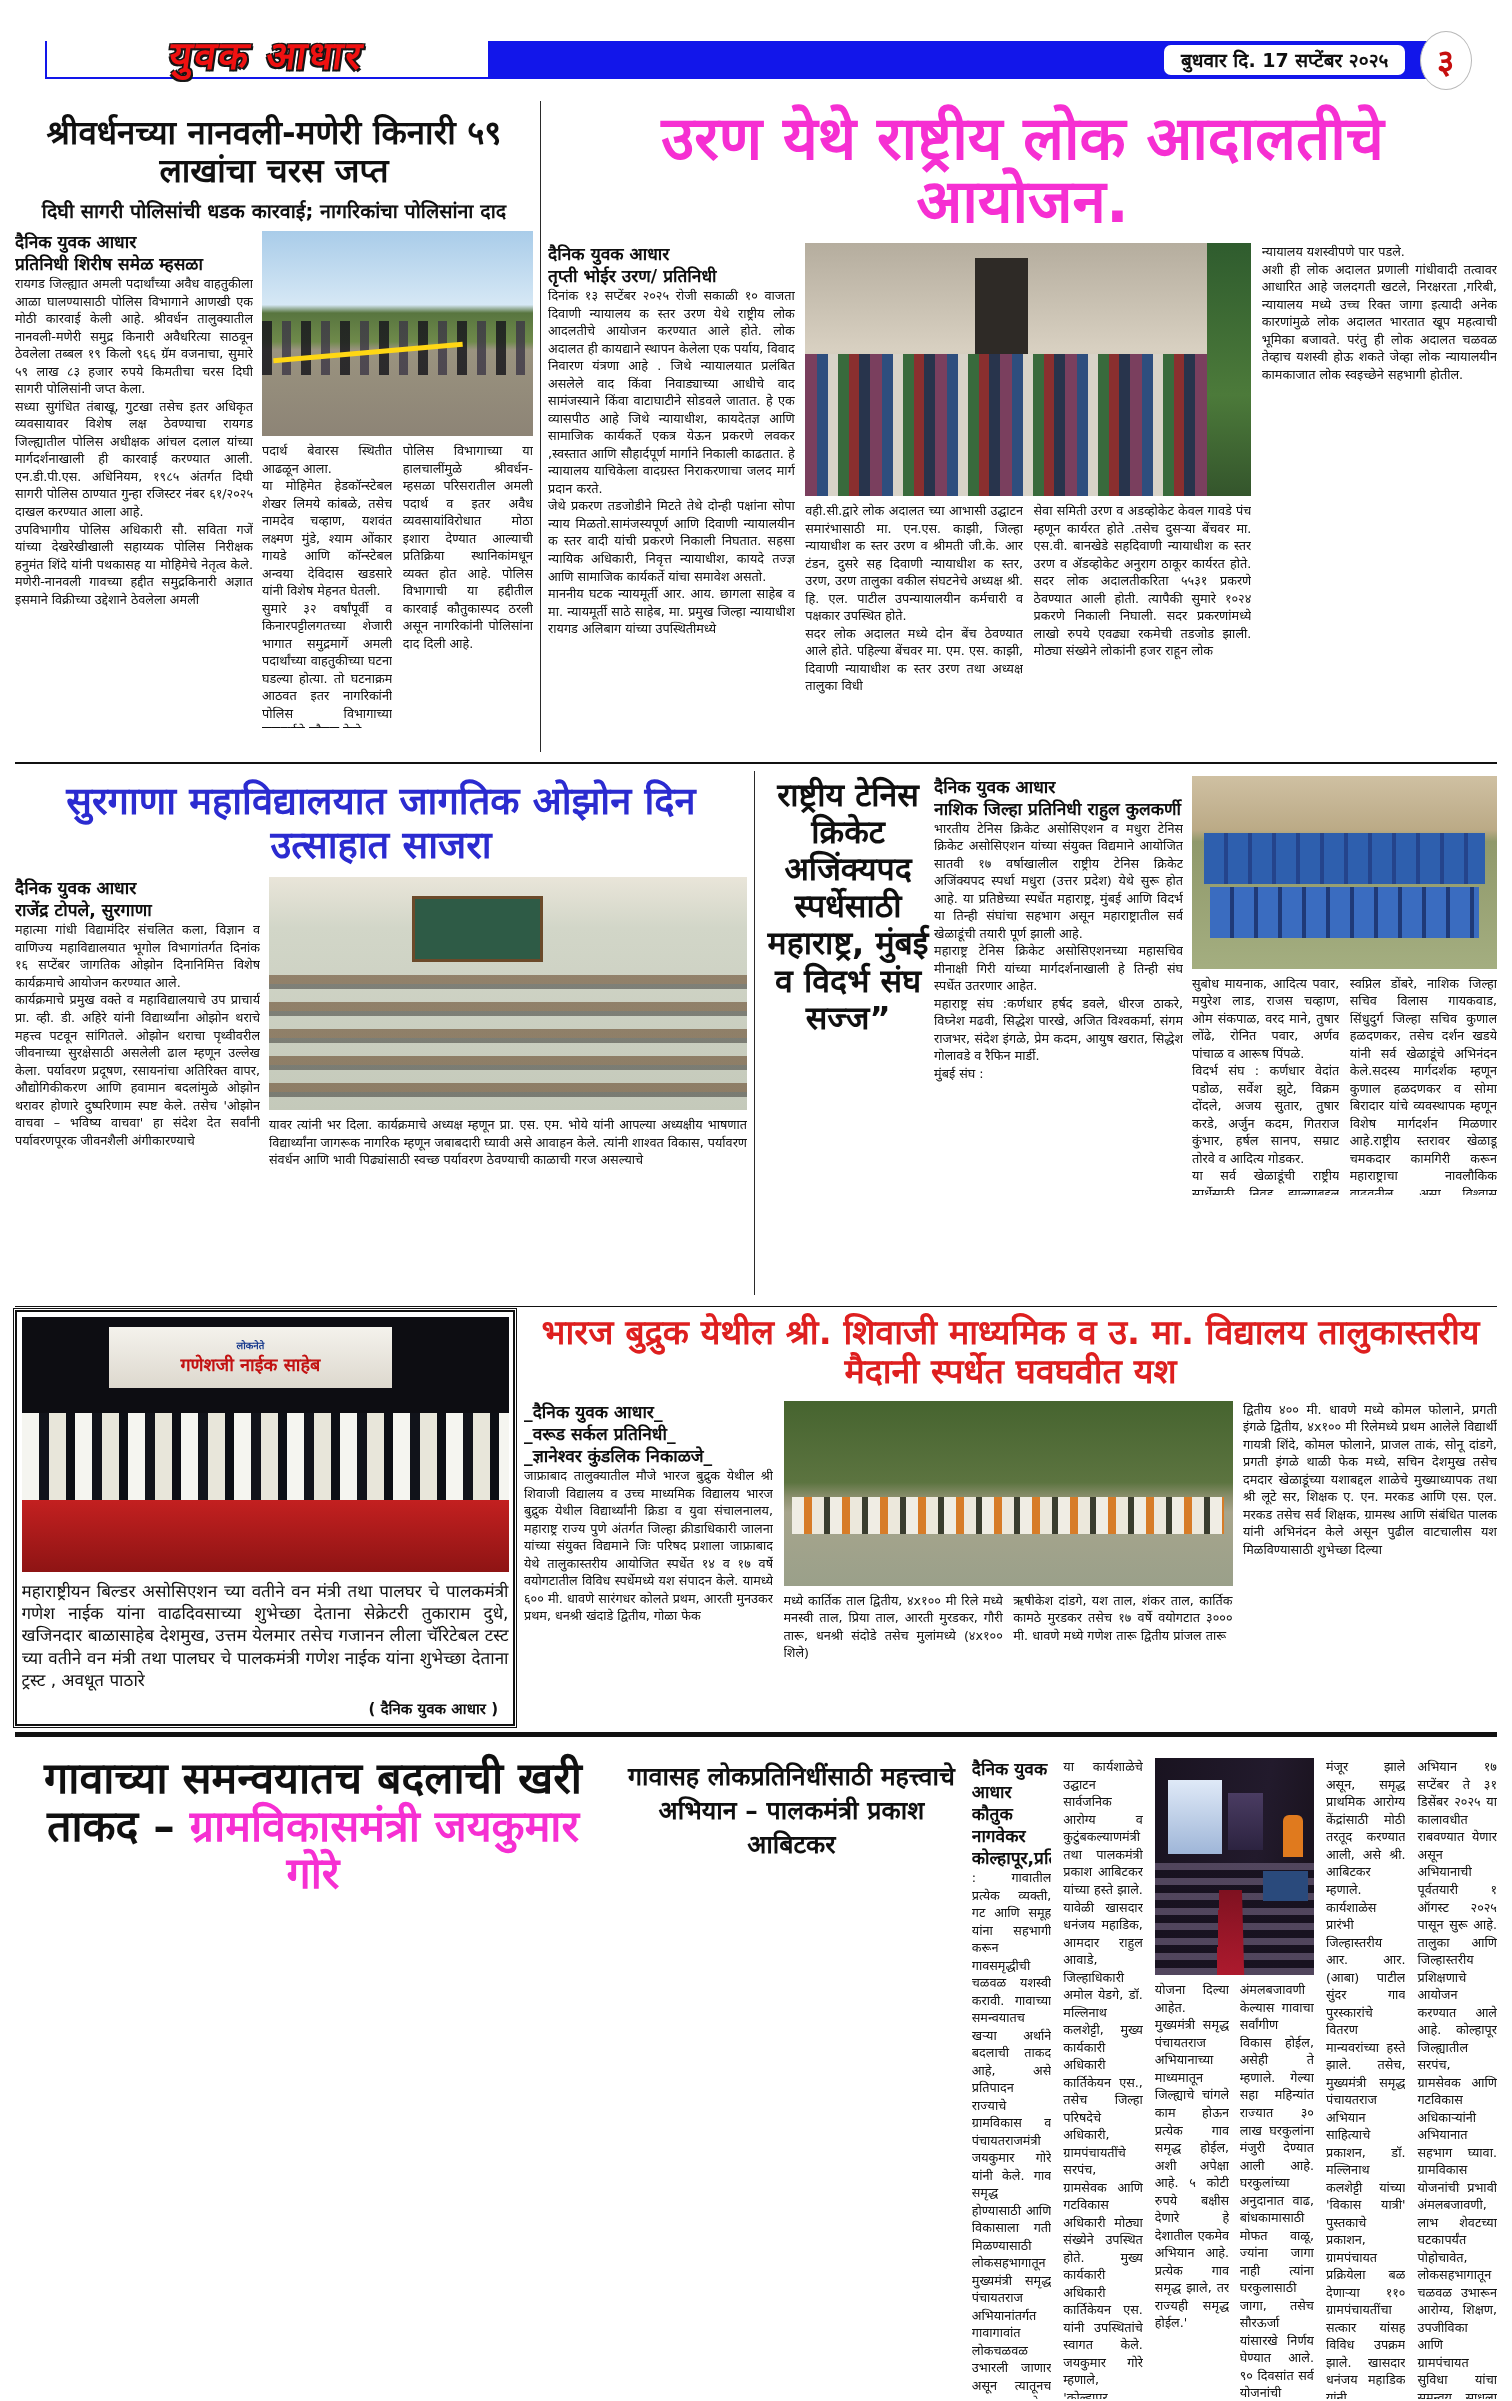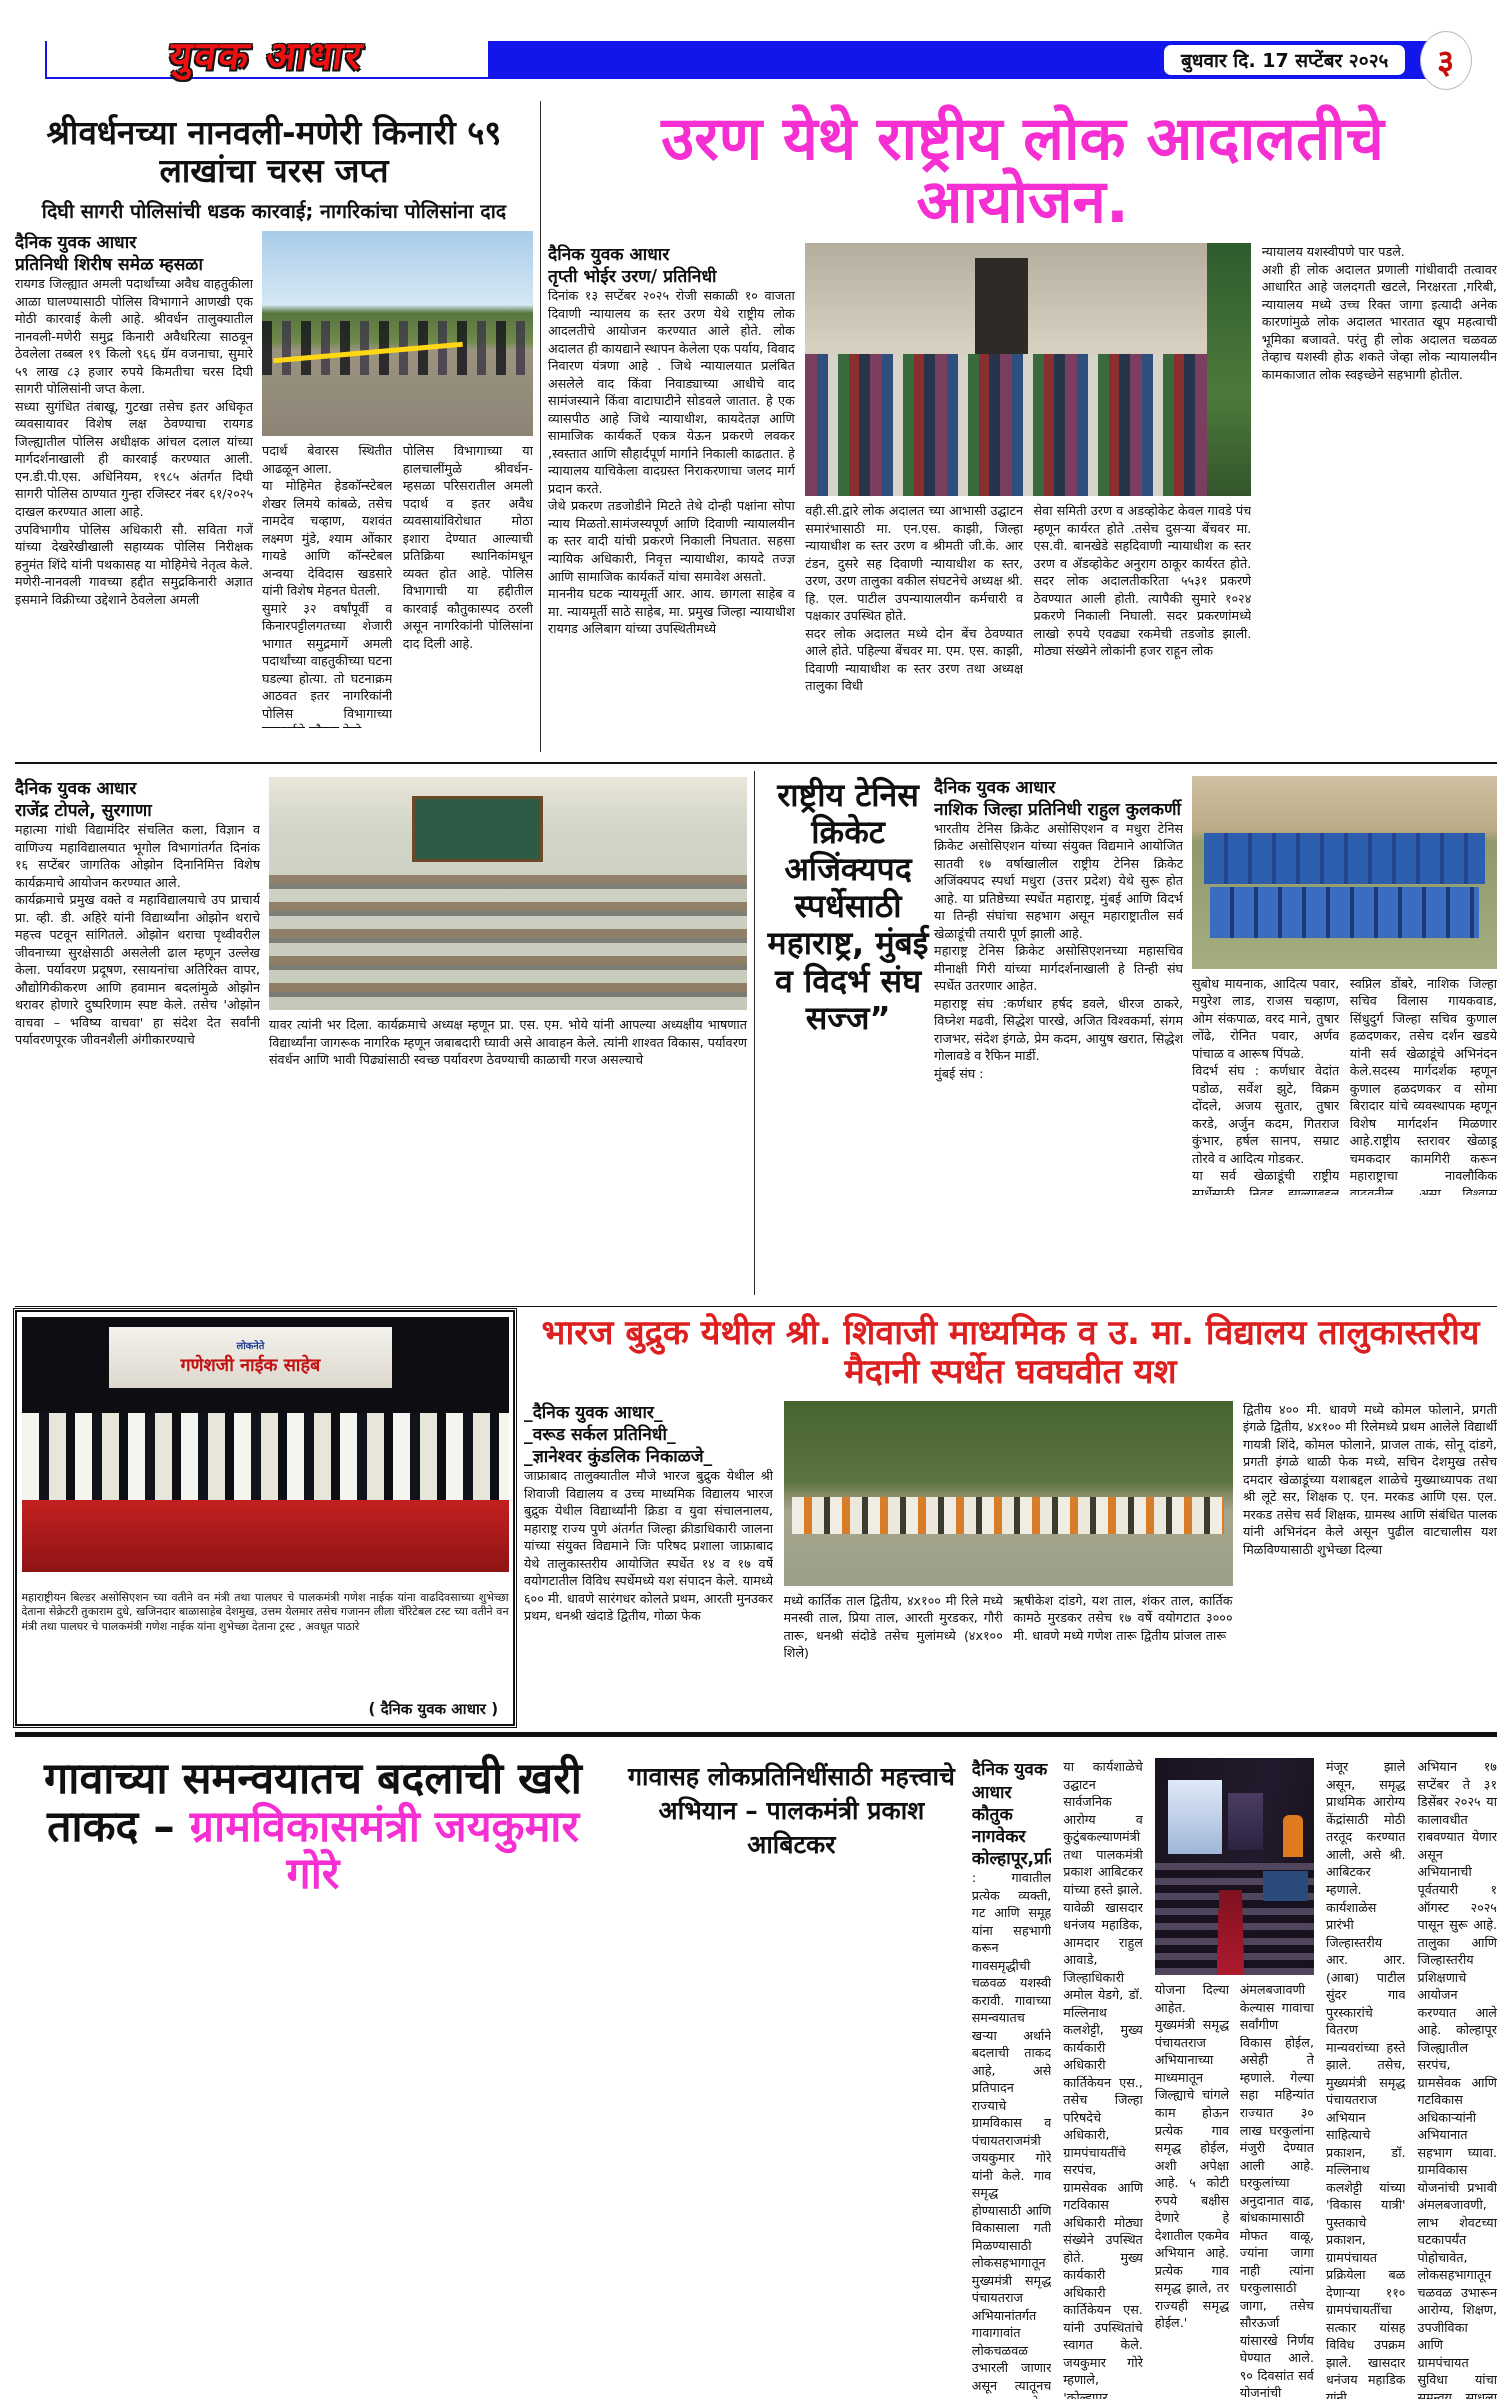--- a/index.html
+++ b/index.html
@@ -84,21 +84,21 @@
   .band2{height:416px;margin-top:1.5px;}
   .pbox{width:500px;border:2.3px solid #111;outline:0.8px solid #111;outline-offset:1.5px;padding:4.5px;box-sizing:border-box;display:flex;flex-direction:column;background:#fff;}
   .ph-stage{height:255px;background:#0d0d12;}
   .ph-stage .banner{position:absolute;left:18%;top:4%;width:58%;height:24%;background:linear-gradient(180deg,#f4f2ec,#ddd8ce);
       display:flex;flex-direction:column;align-items:center;justify-content:center;}
   .ph-stage .banner .b-top{font-size:9.8px;font-weight:bold;color:#16398c;}
   .ph-stage .banner .b-main{font-size:18px;font-weight:bold;color:#c21212;}
   .ph-stage .people{position:absolute;left:0;top:38%;width:100%;height:34%;
       background:repeating-linear-gradient(90deg,#f5f5f0 0 16.6px,#11131a 16.6px 27px,#e8e6da 27px 44px,#0c0e14 44px 53px);}
   .ph-stage .carpet{position:absolute;left:0;bottom:0;width:100%;height:28%;background:linear-gradient(180deg,#c32020,#8e1414);}
-  .pb-caption{font-size:11px;line-height:1.32;text-align:justify;margin-top:19px;overflow:hidden;flex:1;}
+  .pb-caption{font-size:17px;line-height:1.32;text-align:justify;margin-top:8px;overflow:hidden;flex:1;}
   .pb-credit{font-size:15px;font-weight:bold;text-align:right;padding:1.5px 10.5px 1.5px 0;}
 
   .a5{flex:1;display:flex;flex-direction:column;min-width:0;margin-left:9px;}
   .a5 .headline{font-size:34px;color:#de1f1f;margin-top:3px;}
   .a5-content{display:flex;gap:10.5px;margin-top:9px;height:304px;}
   .a5-col1{width:249px;overflow:hidden;}
   .a5-mid{width:449px;display:flex;flex-direction:column;min-width:0;}
   .ph-school{height:185px;background:linear-gradient(180deg,#46642f 0%,#5c7440 44%,#8b8f6d 52%,#a7a58c 60%,#9aa08a 100%);}
   .ph-school .students{position:absolute;left:2%;top:52%;width:96%;height:20%;
       background:repeating-linear-gradient(90deg,#f0ede4 0 12px,#d77c28 12px 19.6px,#ece8dc 19.6px 32px,#3a3d2e 32px 38px);}
@@ -192,20 +192,21 @@
 अशी ही लोक अदालत प्रणाली गांधीवादी तत्वावर आधारित आहे जलदगती खटले, निरक्षरता ,गरिबी, न्यायालय मध्ये उच्च रिक्त जागा इत्यादी अनेक कारणांमुळे लोक अदालत भारतात खूप महत्वाची भूमिका बजावते. परंतु ही लोक अदालत चळवळ तेव्हाच यशस्वी होऊ शकते जेव्हा लोक न्यायालयीन कामकाजात लोक स्वइच्छेने सहभागी होतील.</div>
         </div>
       </div>
     </div>
 
     <div class="hrule"></div>
 
     <div class="sec sec-mid">
 
       <div class="a3">
+        <div class="headline">सुरगाणा महाविद्यालयात  जागतिक ओझोन दिन उत्साहात साजरा</div>
         <div class="a3-content">
           <div class="a3-col1">
             <div class="byline">दैनिक युवक आधार</div>
             <div class="byline">राजेंद्र टोपले, सुरगाणा</div>
             <div class="body">महात्मा गांधी विद्यामंदिर संचलित कला, विज्ञान व वाणिज्य महाविद्यालयात भूगोल विभागांतर्गत दिनांक १६ सप्टेंबर जागतिक ओझोन दिनानिमित्त विशेष कार्यक्रमाचे आयोजन करण्यात आले.
 कार्यक्रमाचे प्रमुख वक्ते व महाविद्यालयाचे उप प्राचार्य प्रा. व्ही. डी. अहिरे यांनी विद्यार्थ्यांना ओझोन थराचे महत्त्व पटवून सांगितले. ओझोन थराचा पृथ्वीवरील जीवनाच्या सुरक्षेसाठी असलेली ढाल म्हणून उल्लेख केला. पर्यावरण प्रदूषण, रसायनांचा अतिरिक्त वापर, औद्योगिकीकरण आणि हवामान बदलांमुळे ओझोन थरावर होणारे दुष्परिणाम स्पष्ट केले. तसेच 'ओझोन वाचवा – भविष्य वाचवा' हा संदेश देत सर्वांनी पर्यावरणपूरक जीवनशैली अंगीकारण्याचे</div>
           </div>
           <div class="a3-right">
             <div class="ph ph-class">
               <div class="board"></div>

